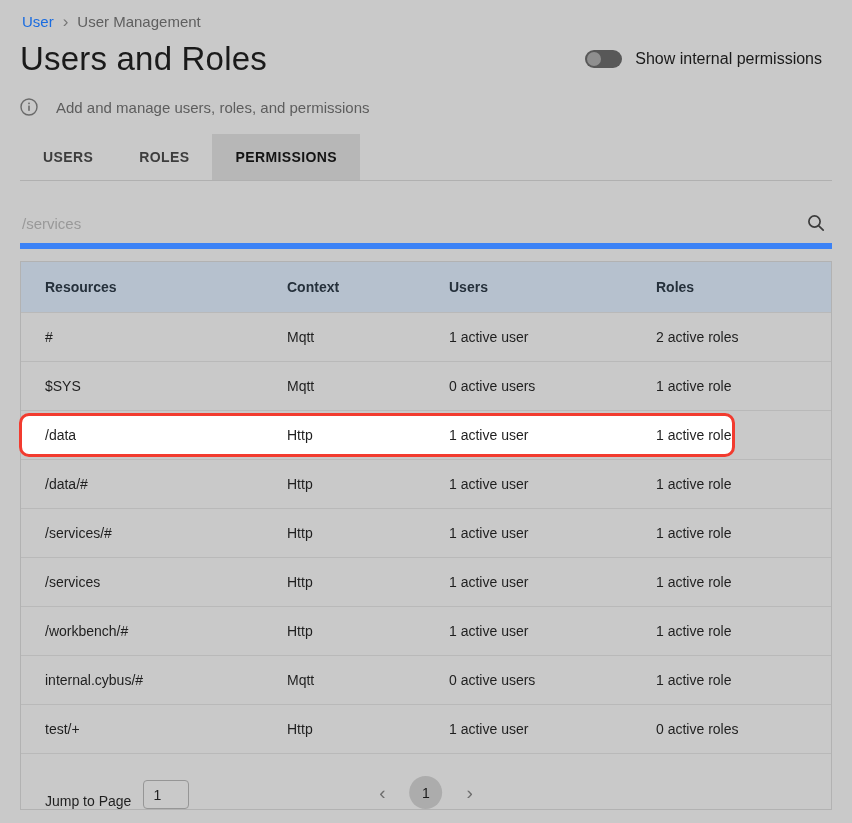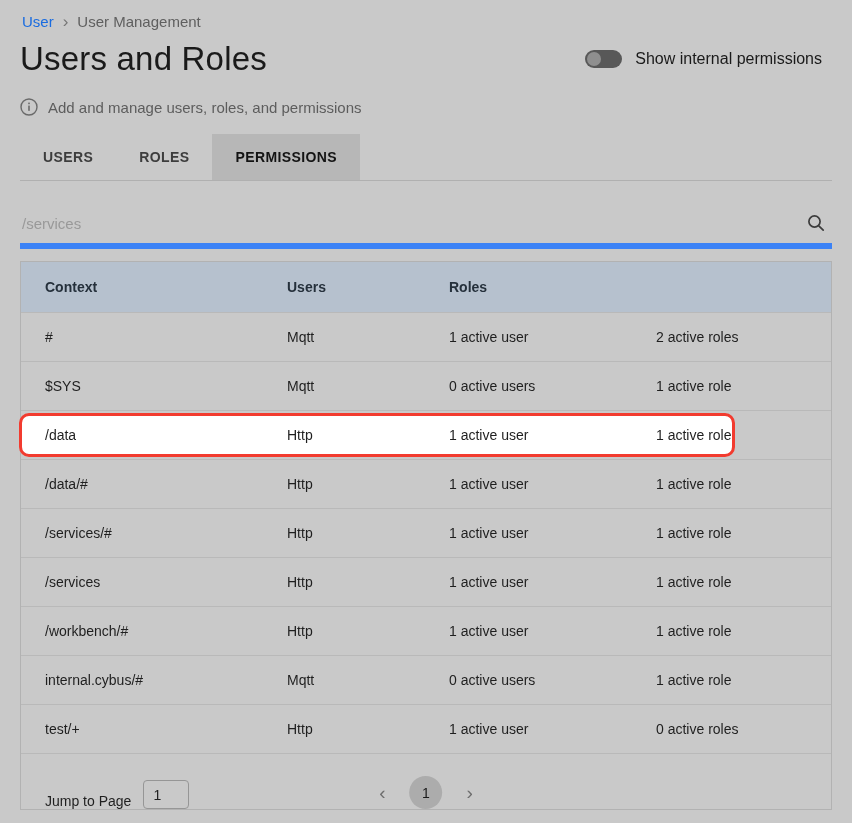--- a/index.html
+++ b/index.html
@@ -21,21 +21,21 @@
 
   
   .title-row { display:flex; justify-content:space-between; align-items:center; margin-top:8px; }
   .page-title { font-size:33px; font-weight:400; color:#1a1a1a; letter-spacing:0.2px; }
   .toggle-wrap { display:flex; align-items:center; gap:13px; padding-right:10px; }
   .switch { width:37px; height:18px; border-radius:10px; background:#585858; position:relative; cursor:pointer; flex:0 0 auto; }
   .switch .knob { position:absolute; left:2px; top:2px; width:14px; height:14px; border-radius:50%; background:#8f8f8f; }
   .toggle-label { font-size:16px; color:#1a1a1a; }
 
   
-  .info-row { display:flex; align-items:center; gap:10px; margin-top:20px; color:#5d5d5d; font-size:15px; }
+  .info-row { display:flex; align-items:center; gap:18px; margin-top:20px; color:#5d5d5d; font-size:15px; }
   .info-icon { display:flex; align-items:center; }
 
   
   .tabs { display:flex; margin-top:18px; border-bottom:1px solid rgba(0,0,0,0.12); }
   .tab { padding:15px 23px; font-size:14px; font-weight:700; letter-spacing:0.4px; color:#3d3d3d; cursor:pointer; }
   .tab.active { background:rgba(0,0,0,0.085); color:#131313; }
 
   
   .search-row { display:flex; align-items:center; margin-top:28px; border-bottom:6px solid #3b82f6; padding:4px 2px 10px 2px; }
   .search-input { flex:1; border:none; background:transparent; outline:none; font-size:15px; color:#212121; font-family:inherit; padding:0; }
@@ -109,20 +109,21 @@
     <span class="search-icon">
       <svg width="20" height="20" viewBox="0 0 20 20">
         <circle cx="8.5" cy="8.5" r="5.6" fill="none" stroke="#3c3c3c" stroke-width="1.7"></circle>
         <line x1="12.8" y1="12.8" x2="17.2" y2="17.2" stroke="#3c3c3c" stroke-width="1.7" stroke-linecap="round"></line>
       </svg>
     </span>
   </div>
 
   <div class="table">
     <div class="thead">
+      <span>Resources</span>
       <span>Context</span>
       <span>Users</span>
       <span>Roles</span>
     </div>
 
     <div>
         <div class="row">
     <span>#</span>
     <span>Mqtt</span>
     <span>1 active user</span>

